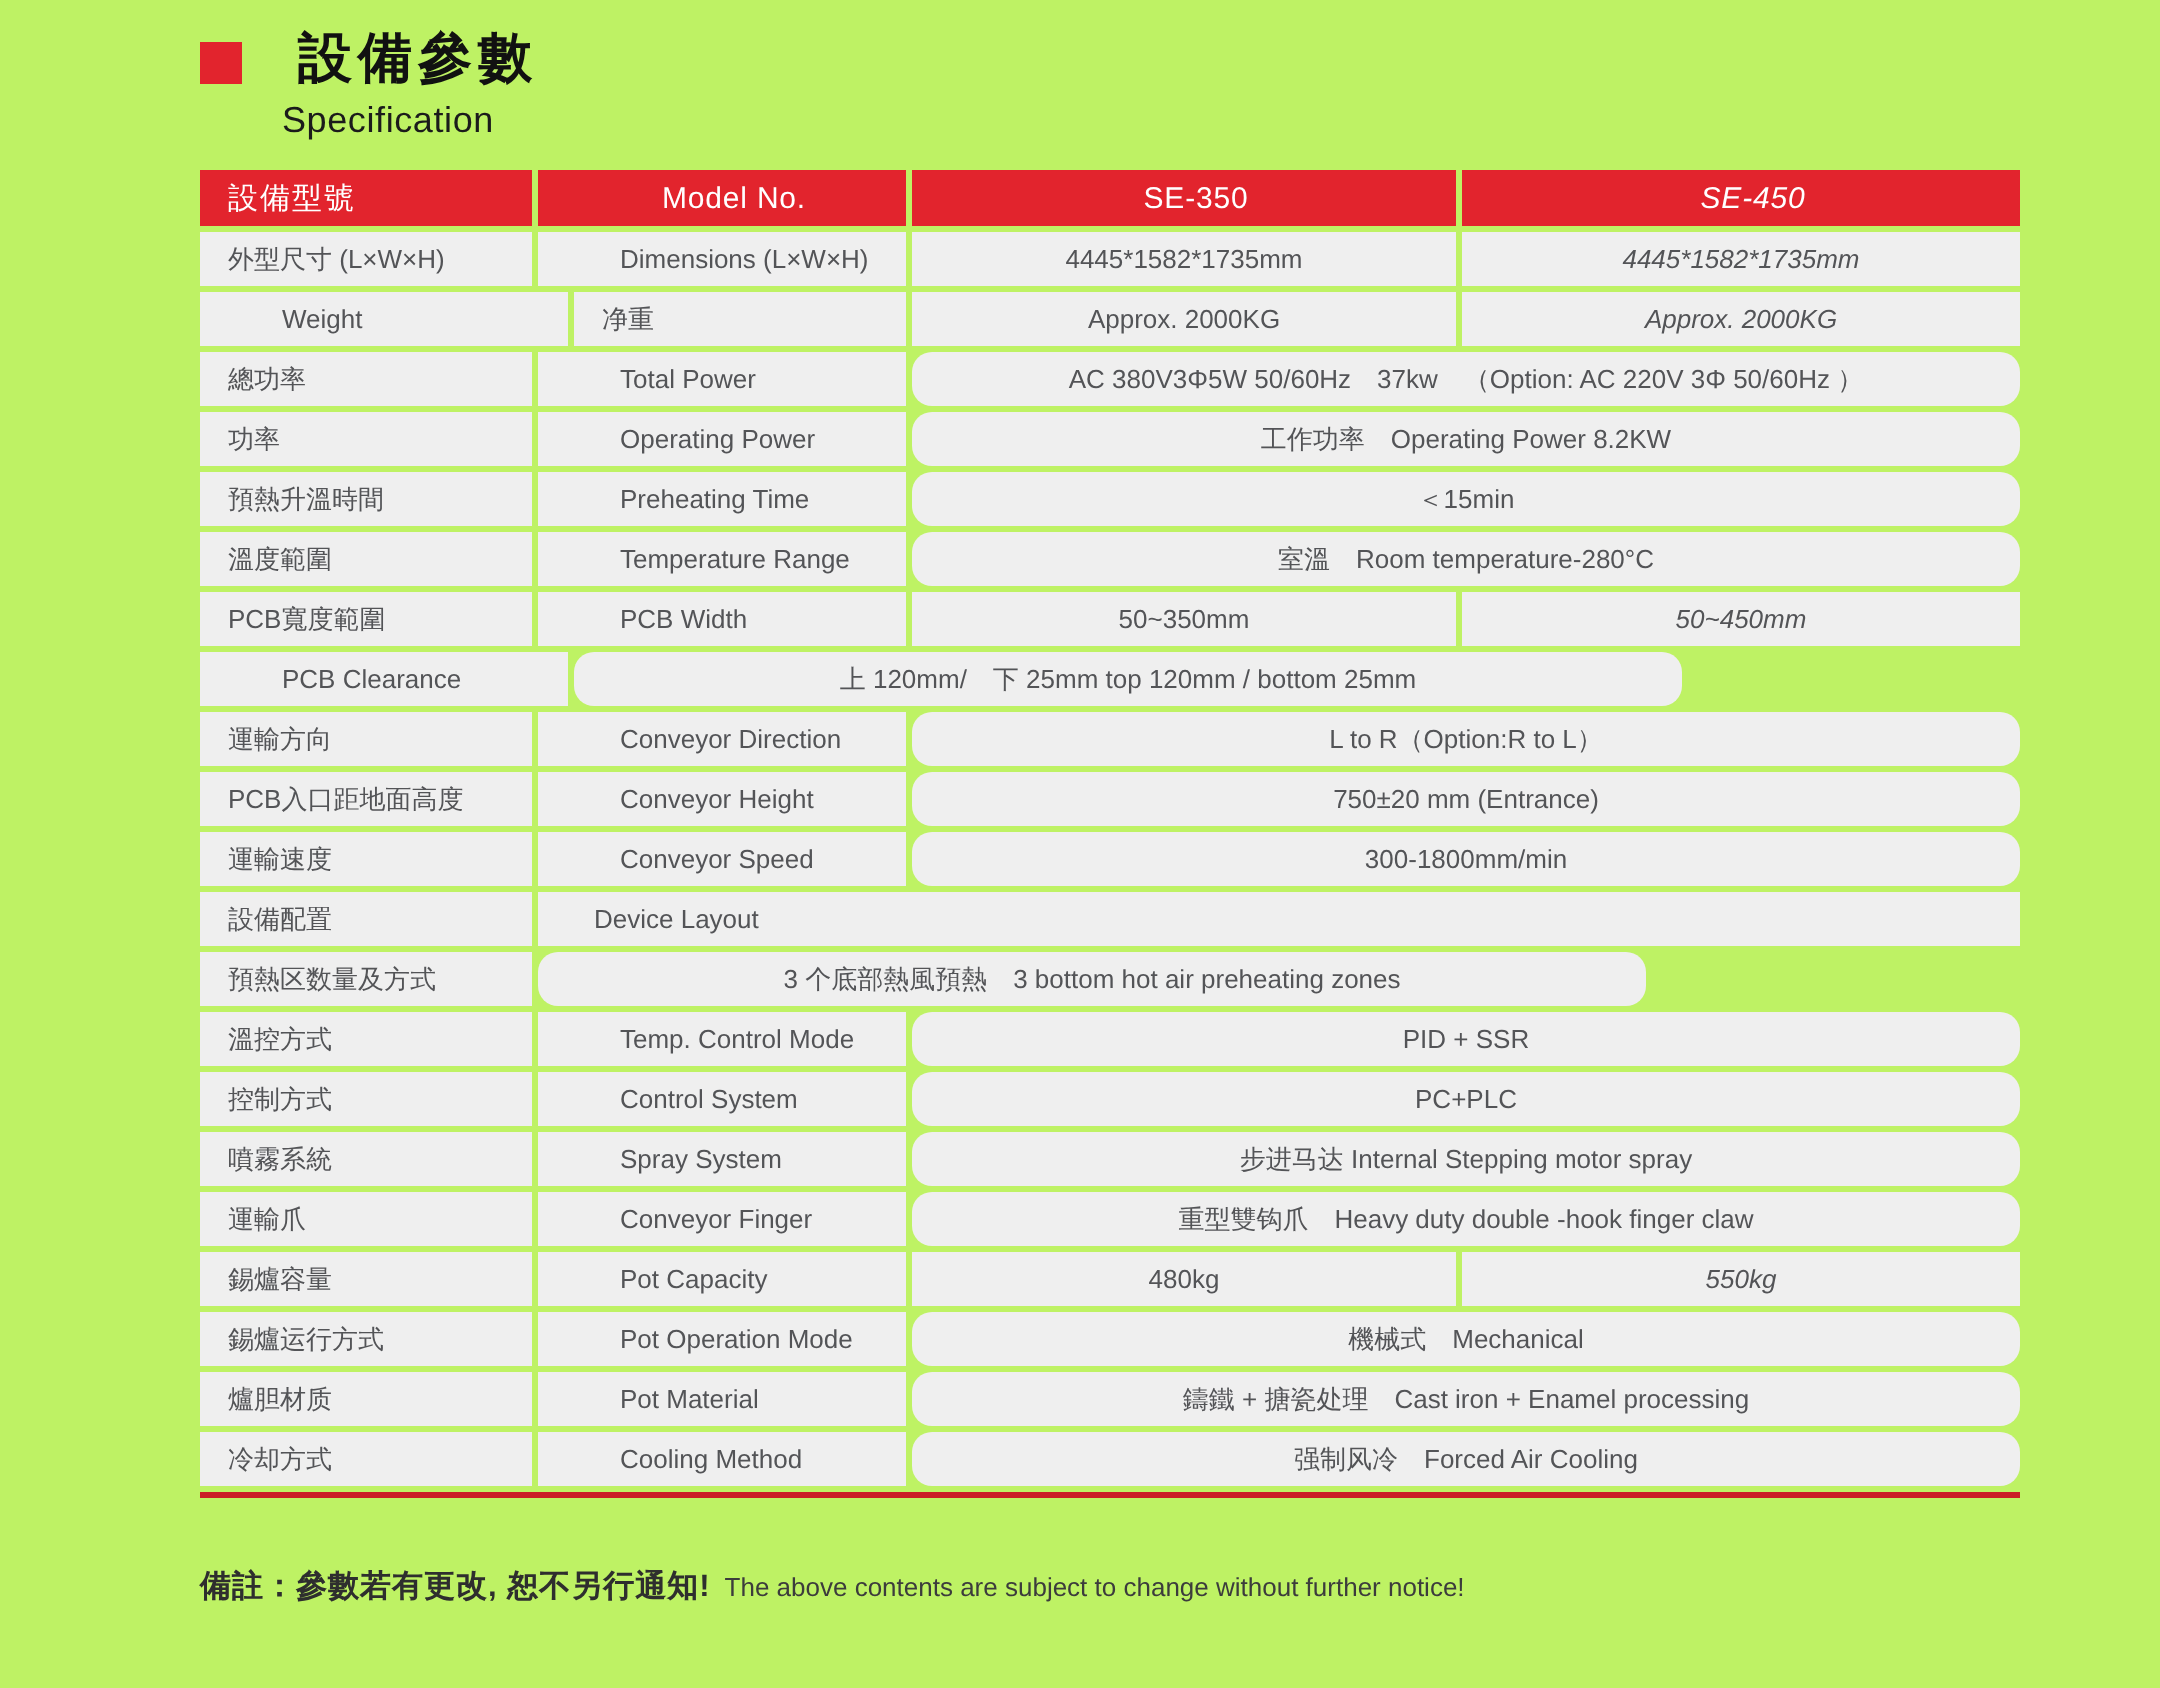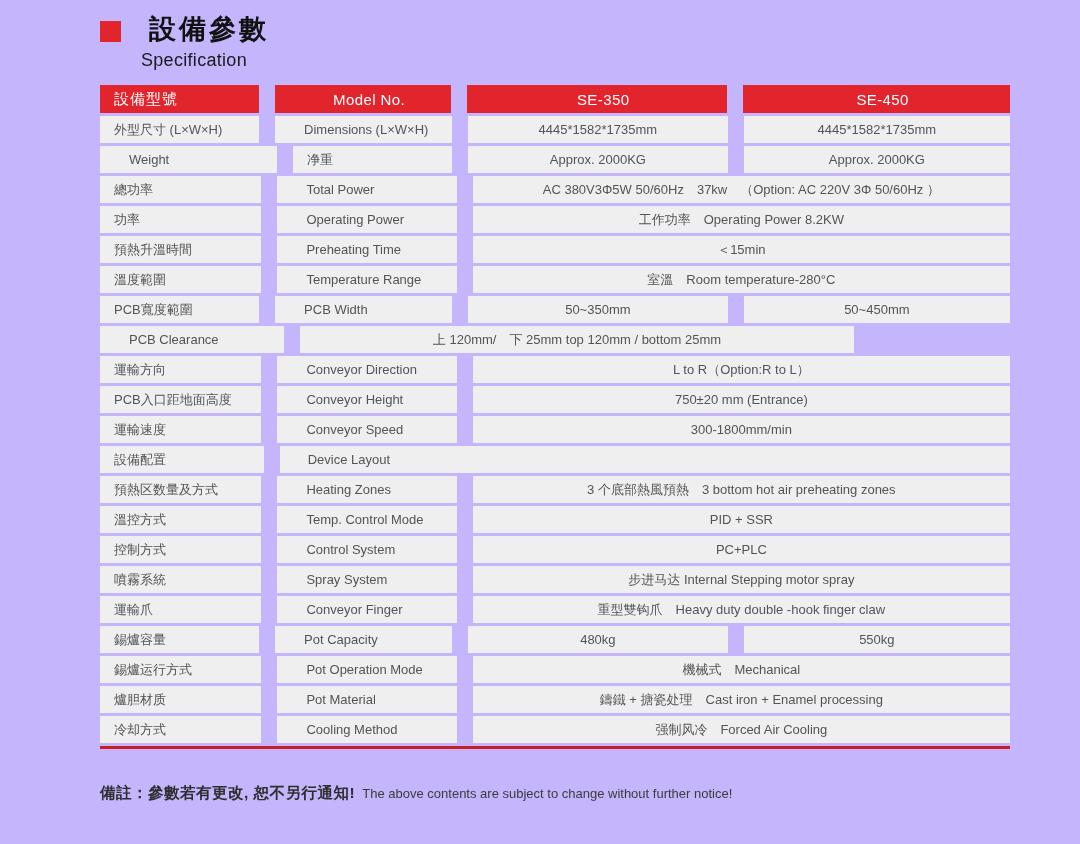--- a/index.html
+++ b/index.html
@@ -3,21 +3,21 @@
 <meta charset="utf-8">
 <style>
   * { margin: 0; padding: 0; box-sizing: border-box; }
   html, body { background: #ffffff; }
   body {
     width: 1080px; height: 844px;
     font-family: "Liberation Sans", "DejaVu Sans", sans-serif;
     position: relative;
     overflow: hidden;
   }
-  .page { position: relative; width: 1080px; height: 844px; background:#c4b5fd; }
+  .page { position: relative; width: 1080px; height: 844px; background:#bef264; }
 
   
   .title-square {
     position: absolute; left: 100px; top: 21px;
     width: 21px; height: 21px; background: #e2242d;
   }
   .page-title {
     position: absolute; left: 149px; top: 11px;
     font-size: 27px; font-weight: bold; color: #111;
     letter-spacing: 3px;
@@ -25,35 +25,35 @@
   .page-subtitle {
     position: absolute; left: 141px; top: 50px;
     font-size: 18px; color: #1b1b1b; letter-spacing: 0.3px;
   }
 
   
   .spec-table {
     position: absolute; left: 100px; top: 85px; width: 910px;
   }
   .row {
-    display: flex; gap: 16px; height: 27px; margin-bottom: 3px;
+    display: flex; gap: 3px; height: 27px; margin-bottom: 3px;
   }
   .row.header-row { height: 28px; }
   .cell {
     background: #efefef; color: #535457;
     display: flex; align-items: center;
     font-size: 13px;
     white-space: pre-wrap;
     overflow: hidden;
   }
   .c1 { width: 166px; padding-left: 14px; }
-  .c2 { width: 184px; padding-left: 29px; }
+  .c2 { width: 184px; padding-left: 41px; }
   .c3 { width: 272px; justify-content: center; text-align: center; }
-  .c4 { width: 279px; justify-content: center; text-align: center; }
-  .cspan { width: 554px; justify-content: center; text-align: center; }
+  .c4 { width: 279px; justify-content: center; text-align: center; font-style: italic; }
+  .cspan { width: 554px; justify-content: center; text-align: center; border-radius: 10px; }
   .cmerge { width: 741px; padding-left: 28px; }
   .header-row .cell {
     background: #e2242d; color: #ffffff; font-size: 15px;
   }
   .header-row .c2, .header-row .c3, .header-row .c4 {
     justify-content: center; padding-left: 12px; letter-spacing: 0.4px;
   }
   .header-row .c1 { letter-spacing: 1px; }
   .bottom-line {
     width: 910px; height: 3px; background: #ca1e26; margin-top: 0px;
@@ -140,21 +140,20 @@
           <div class="cell c1">運輸速度</div>
           <div class="cell c2">Conveyor Speed</div>
           <div class="cell cspan">300-1800mm/min</div>
         </div>
         <div class="row">
           <div class="cell c1">設備配置</div>
           <div class="cell cmerge">Device Layout</div>
         </div>
         <div class="row">
           <div class="cell c1">預熱区数量及方式</div>
-          <div class="cell c2">Heating Zones</div>
           <div class="cell cspan">3 个底部熱風預熱　3 bottom hot air preheating zones</div>
         </div>
         <div class="row">
           <div class="cell c1">溫控方式</div>
           <div class="cell c2">Temp. Control Mode</div>
           <div class="cell cspan">PID + SSR</div>
         </div>
         <div class="row">
           <div class="cell c1">控制方式</div>
           <div class="cell c2">Control System</div>

